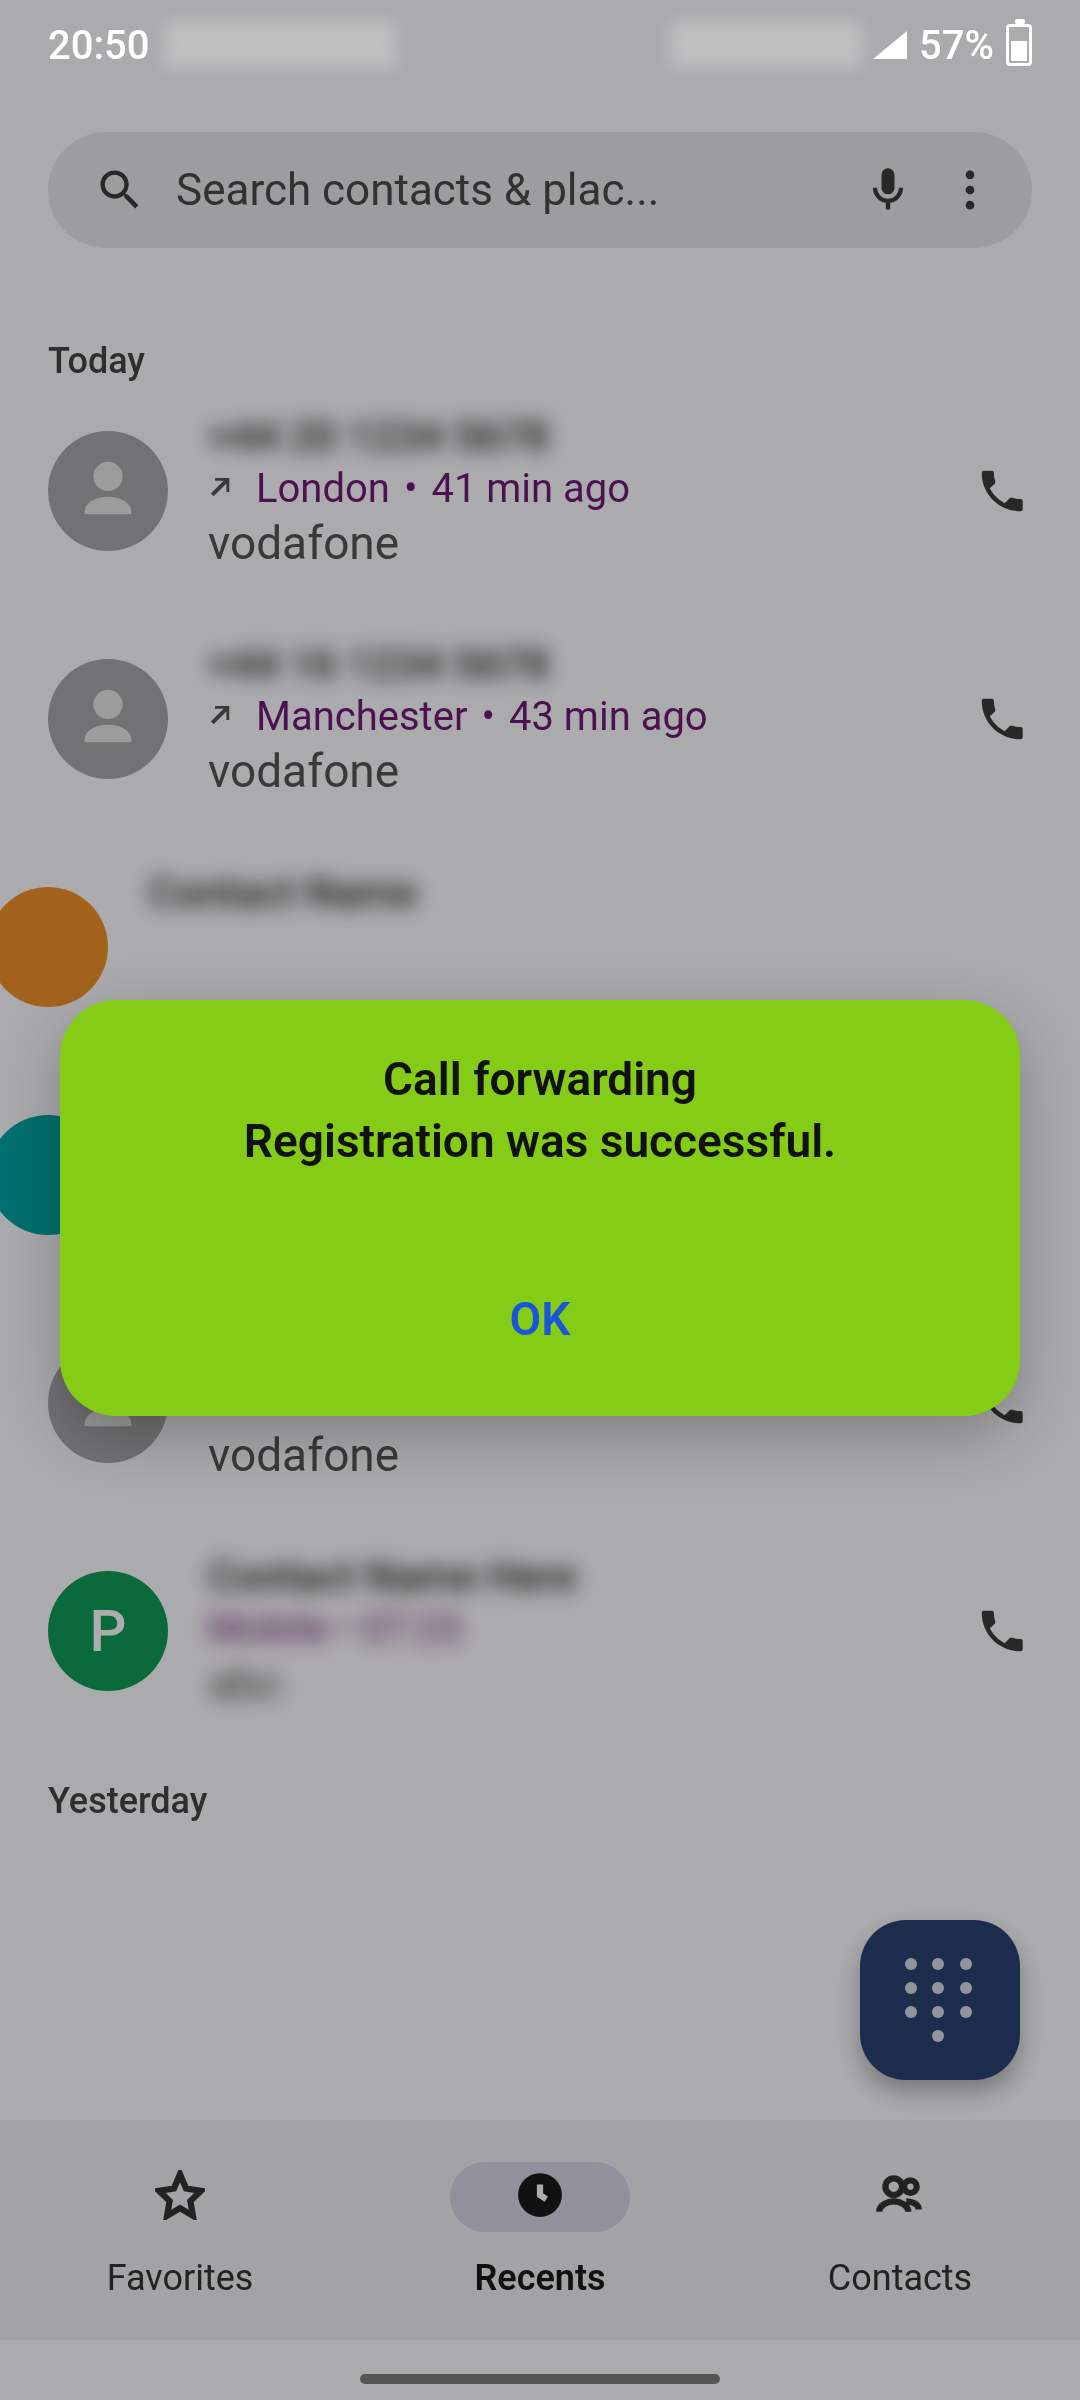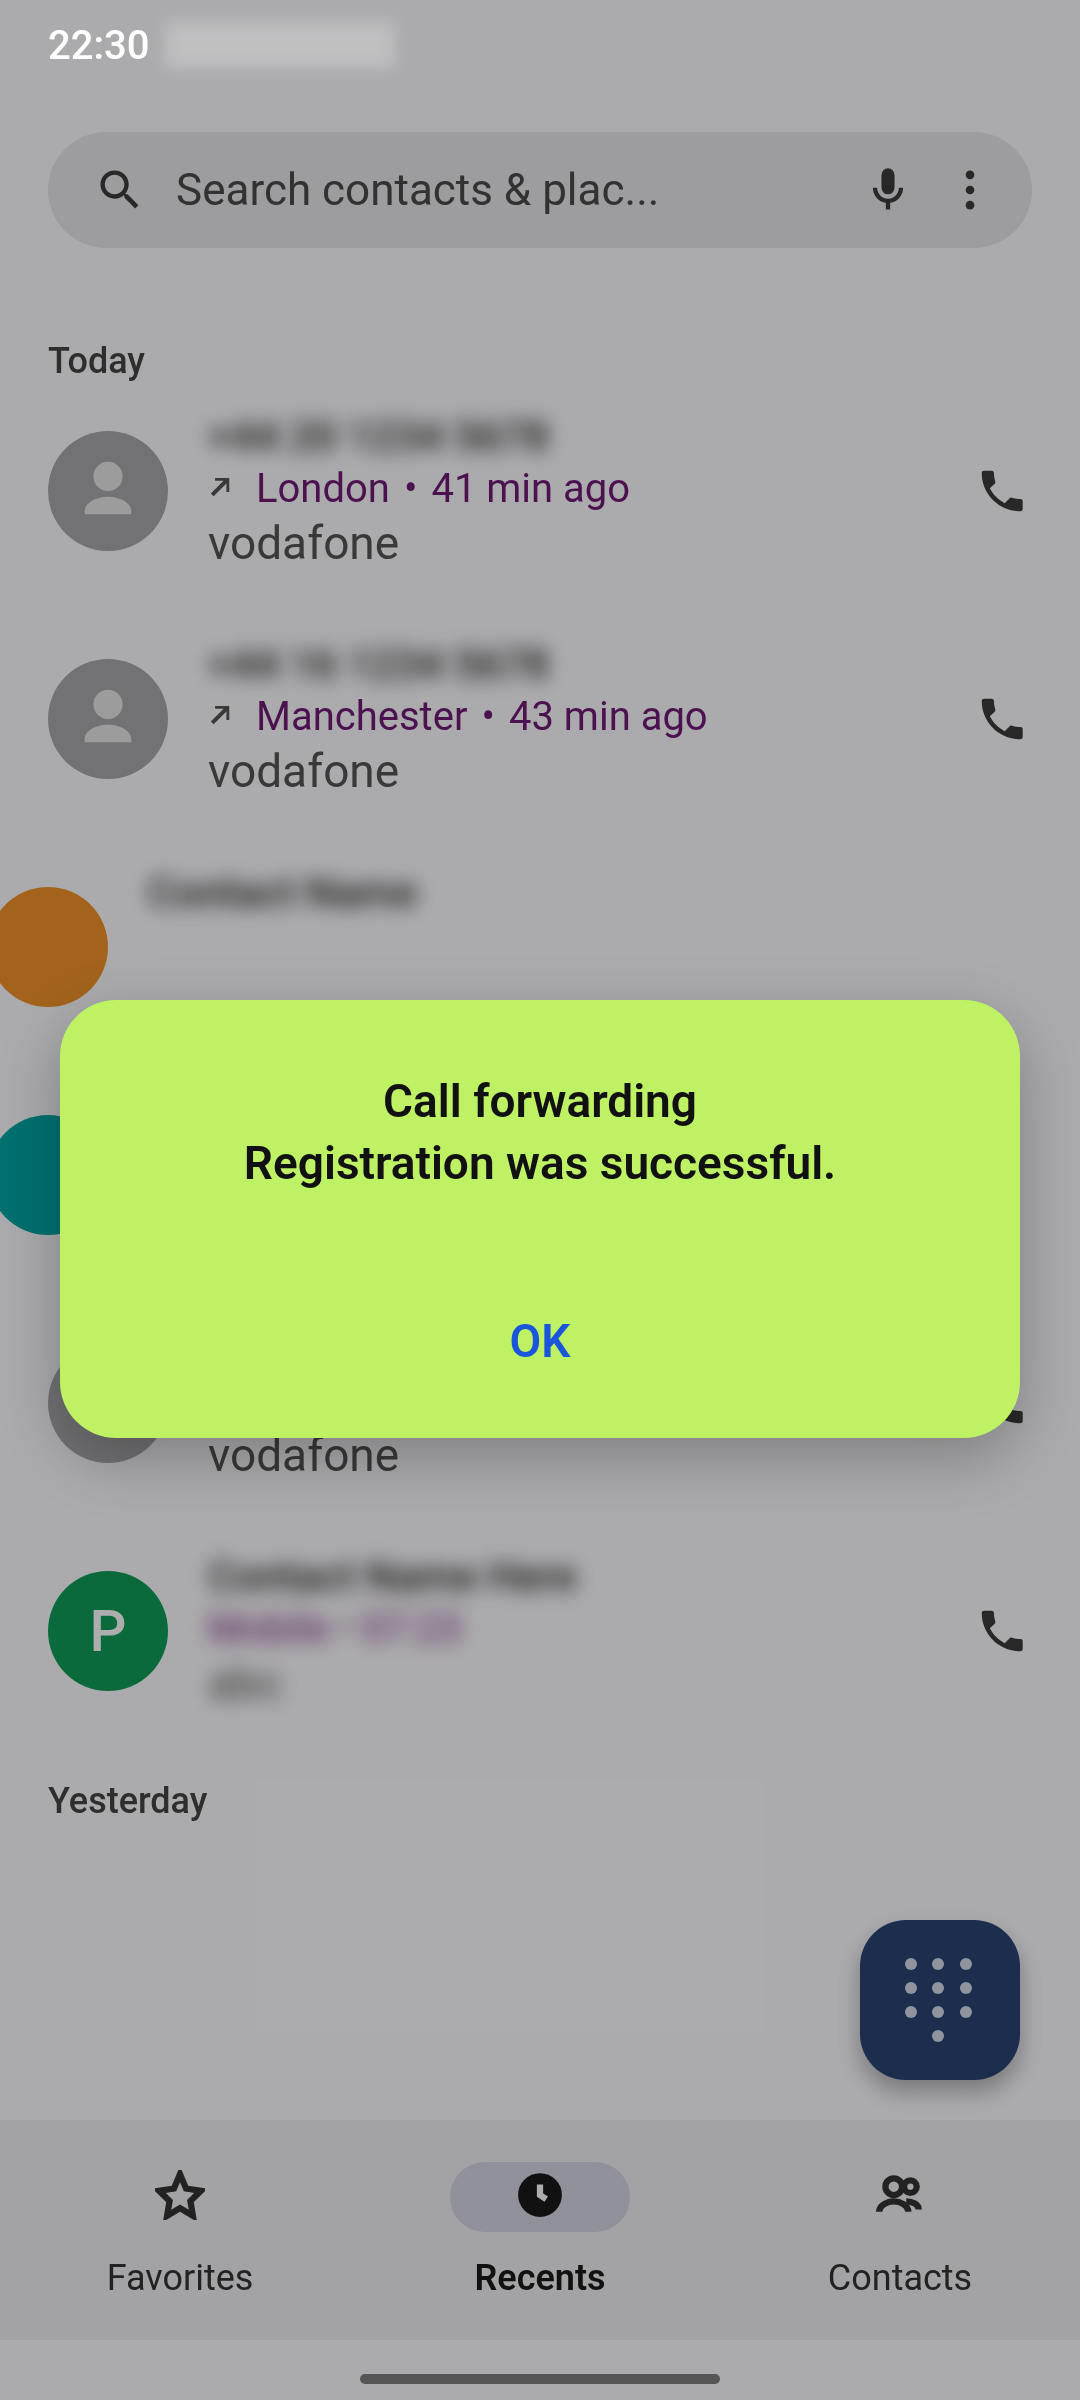--- a/index.html
+++ b/index.html
@@ -161,23 +161,23 @@
   .gesture-bar {
     position:absolute; bottom:16px; left:50%; transform:translateX(-50%);
     width: 360px; height:10px; background:#555; border-radius:5px; z-index:70;
   }
 
   
   .dialog {
     position:absolute;
     left:60px; right:60px;
     top: 1000px;
-    background:#bef264;
+    background:#84cc16;
     border-radius: 56px;
-    padding: 70px 50px 50px 50px;
+    padding: 48px 50px 50px 50px;
     z-index:100;
     box-shadow: 0 20px 60px rgba(0,0,0,0.25);
   }
   .dialog-text {
     font-size: 46px;
     font-weight:600;
     text-align:center;
     color:#111;
     line-height:1.35;
   }
@@ -188,22 +188,28 @@
     font-weight:600;
     color:#1a56db;
     padding: 20px;
   }
 </style>
 </head>
 <body>
 
 <div class="status-bar">
   <div class="status-left">
-    <span>22:30</span>
+    <span>20:50</span>
     <span class="blur-box status-blur-a"></span>
+  </div>
+  <div class="status-right">
+    <span class="blur-box status-blur-b"></span>
+    <span class="signal-icon"></span>
+    <span>57%</span>
+    <span class="battery-icon"></span>
   </div>
 </div>
 
 <div class="search-bar">
   <span class="icon search-icon">
     <svg viewBox="0 0 24 24">
         <path d="M15.5 14h-.79l-.28-.27A6.471 6.471 0 0016 9.5 6.5 6.5 0 109.5 16c1.61 0 3.09-.59 4.23-1.57l.27.28v.79l5 4.99L20.49 19l-4.99-5zm-6 0C7.01 14 5 11.99 5 9.5S7.01 5 9.5 5 14 7.01 14 9.5 11.99 14 9.5 14z"></path>
       </svg>
   </span>
   <span class="label">Search contacts &amp; plac...</span>

